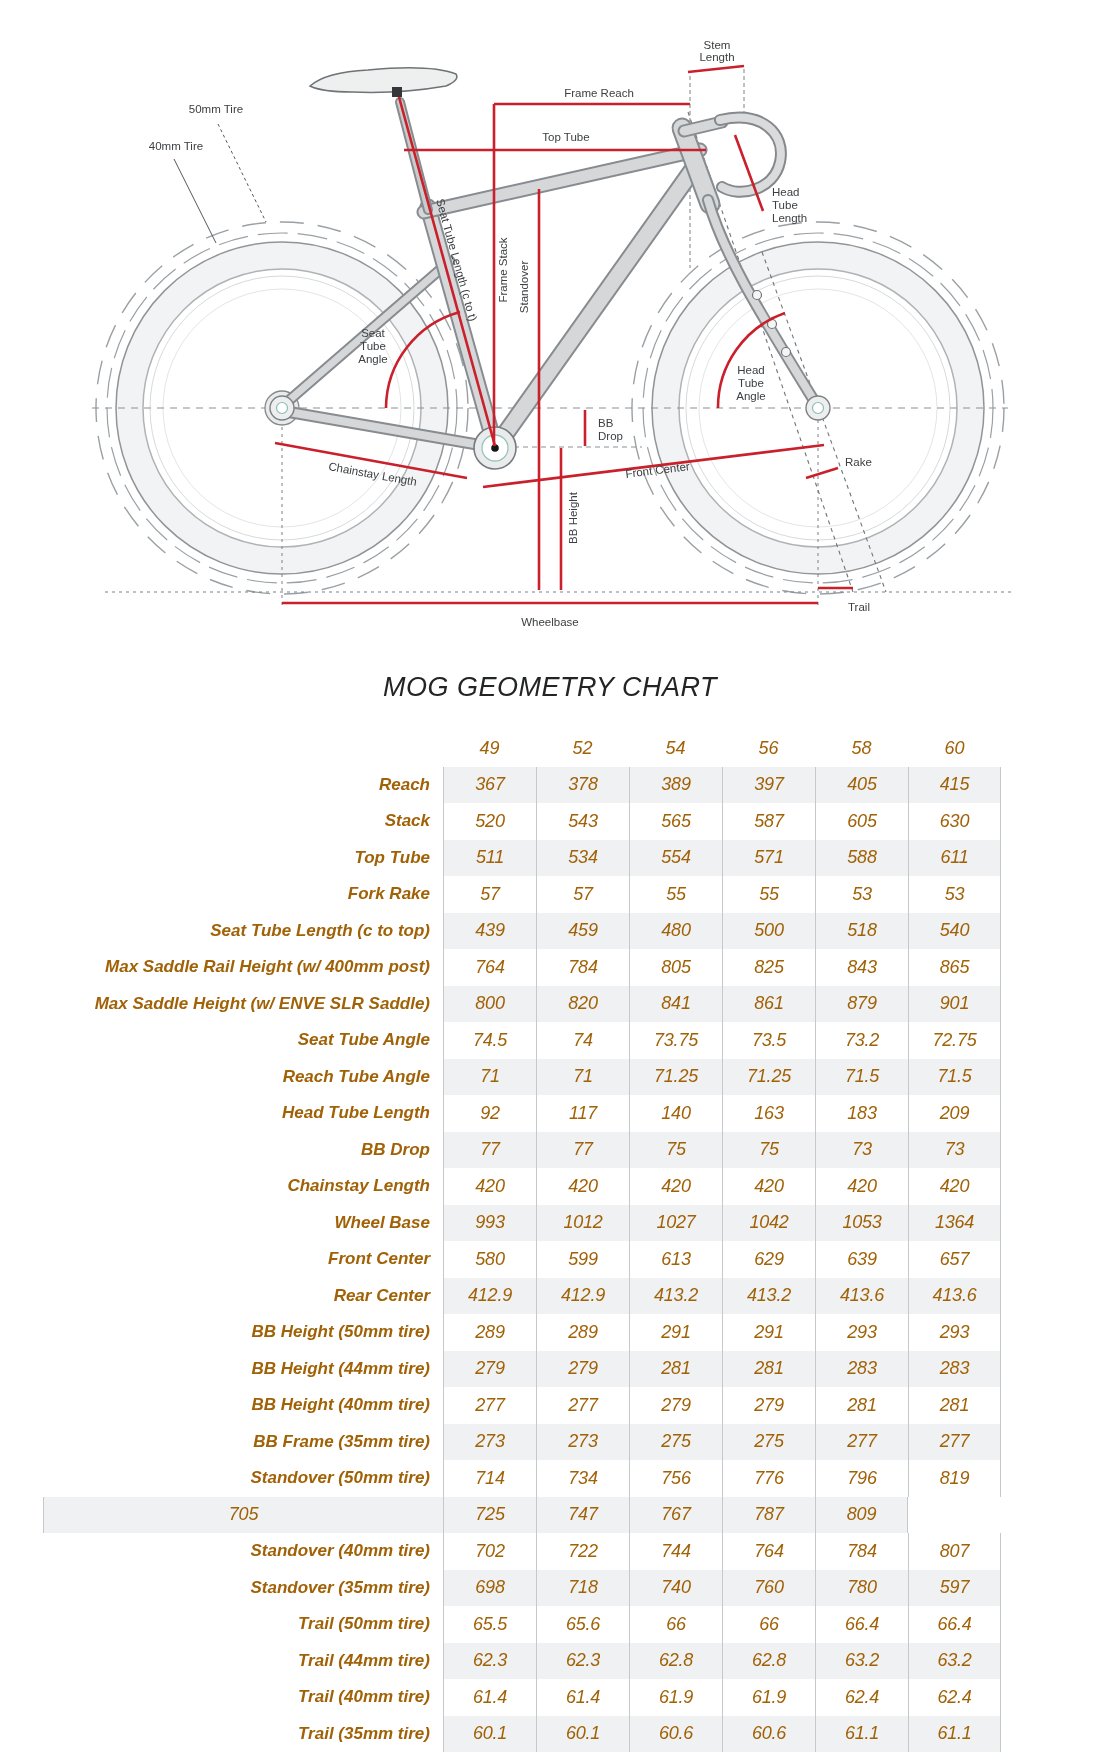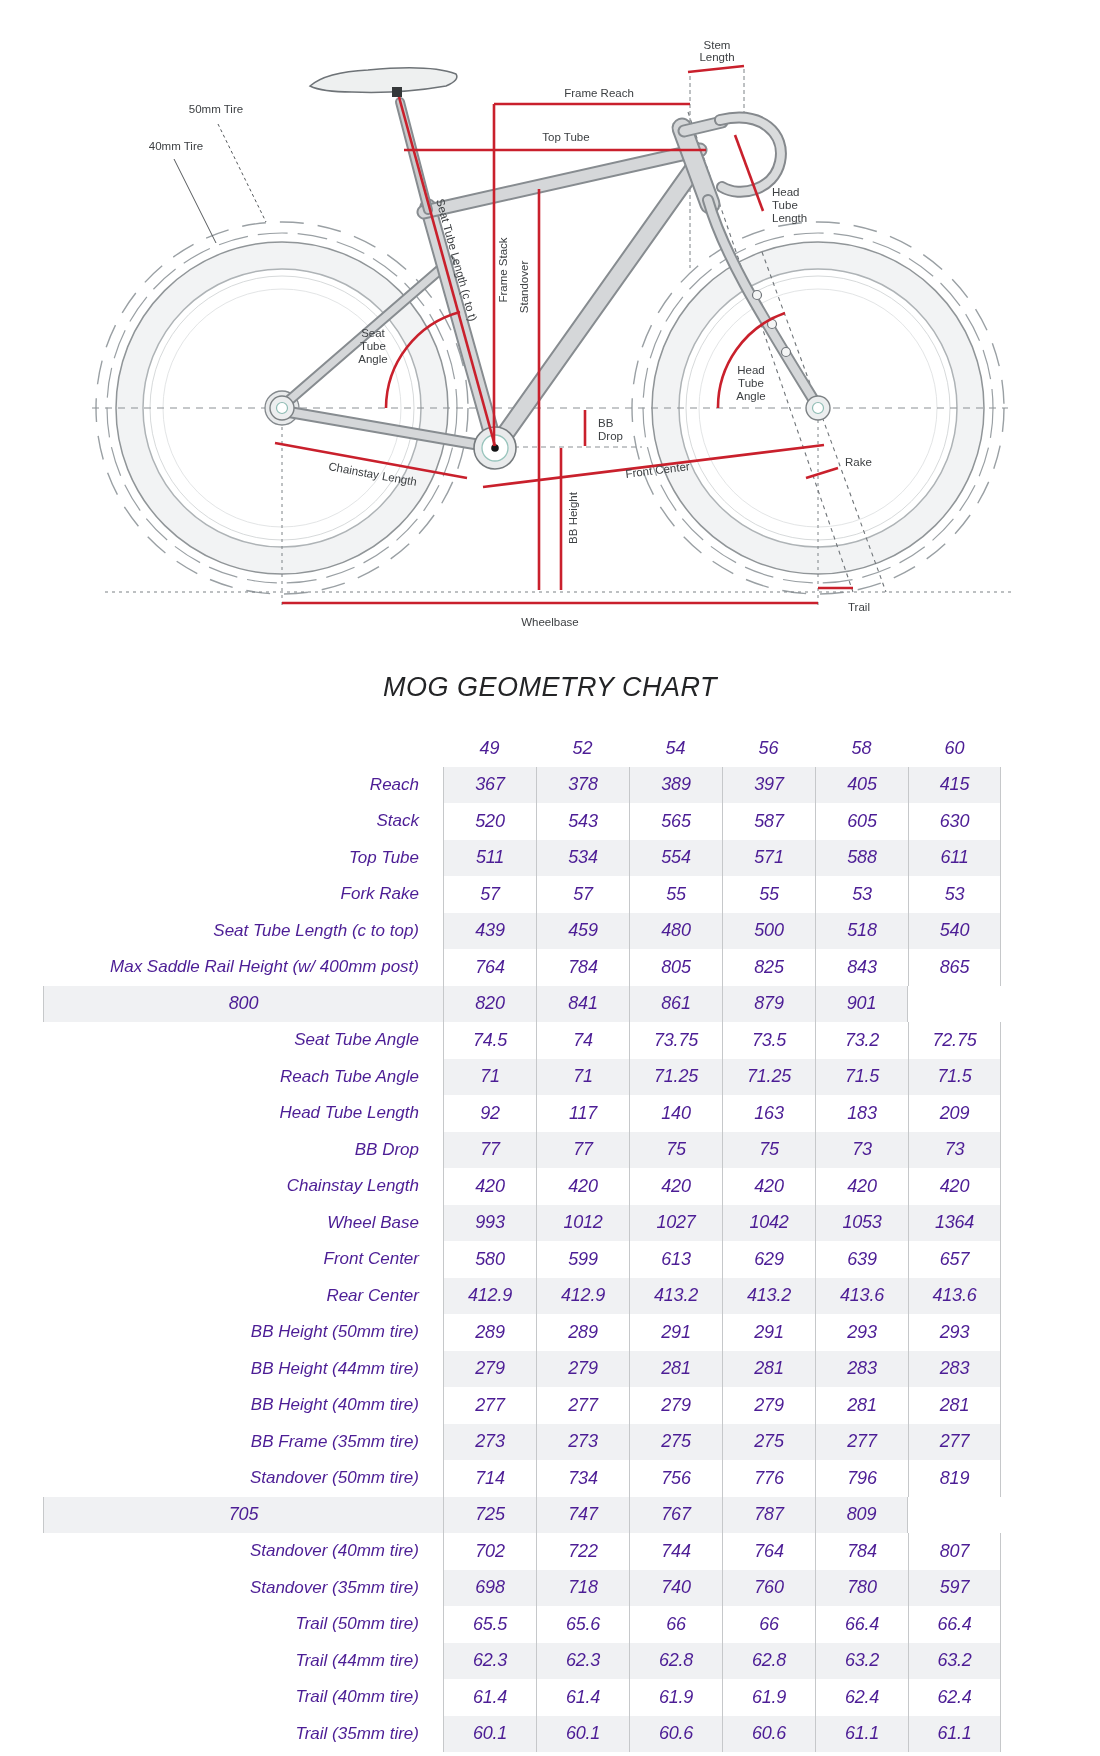--- a/index.html
+++ b/index.html
@@ -8,25 +8,25 @@
   #page { position:relative; width:1100px; height:1756px; background:#fff; }
 
   #diagram { position:absolute; left:0; top:0; }
   svg text { font-family:"Liberation Sans", sans-serif; font-size:11.5px; fill:#3d4043; }
   svg text.rot { font-size:11.5px; }
 
   #title { position:absolute; left:0; top:672px; width:1100px; text-align:center;
            font-size:27px; font-style:italic; color:#232426; letter-spacing:.5px; }
 
   #table-wrap { position:absolute; left:43px; top:730px; width:958px;
-                font-style:italic; color:#4c1d95; }
+                font-style:italic; color:#a16207; }
   .trow { display:grid; grid-template-columns:400px repeat(6,93px); height:36.5px; }
   .trow.thead { height:36.5px; }
   .lcell { display:flex; align-items:center; justify-content:flex-end;
-           padding-right:24px; font-size:17px; white-space:nowrap; }
+           padding-right:13px; font-size:17px; white-space:nowrap;font-weight:bold; }
   .hcell { display:flex; align-items:center; justify-content:center;
            font-size:18px; }
   .vcell { display:flex; align-items:center; justify-content:center;
            font-size:18px; border-left:1px solid #c6c8ca; letter-spacing:-.2px; }
   .vcell.last { border-right:1px solid #c6c8ca; }
   .trow.shaded .vcell { background:#f0f1f3; }
 </style>
 </head>
 <body>
 
@@ -212,20 +212,21 @@
       <div class="trow">
         <div class="lcell">Max Saddle Rail Height (w/ 400mm post)</div>
         <div class="vcell">764</div>
         <div class="vcell">784</div>
         <div class="vcell">805</div>
         <div class="vcell">825</div>
         <div class="vcell">843</div>
         <div class="vcell last">865</div>
       </div>
       <div class="trow shaded">
+        <div class="lcell">Max Saddle Height (w/ ENVE SLR Saddle)</div>
         <div class="vcell">800</div>
         <div class="vcell">820</div>
         <div class="vcell">841</div>
         <div class="vcell">861</div>
         <div class="vcell">879</div>
         <div class="vcell last">901</div>
       </div>
       <div class="trow">
         <div class="lcell">Seat Tube Angle</div>
         <div class="vcell">74.5</div>

